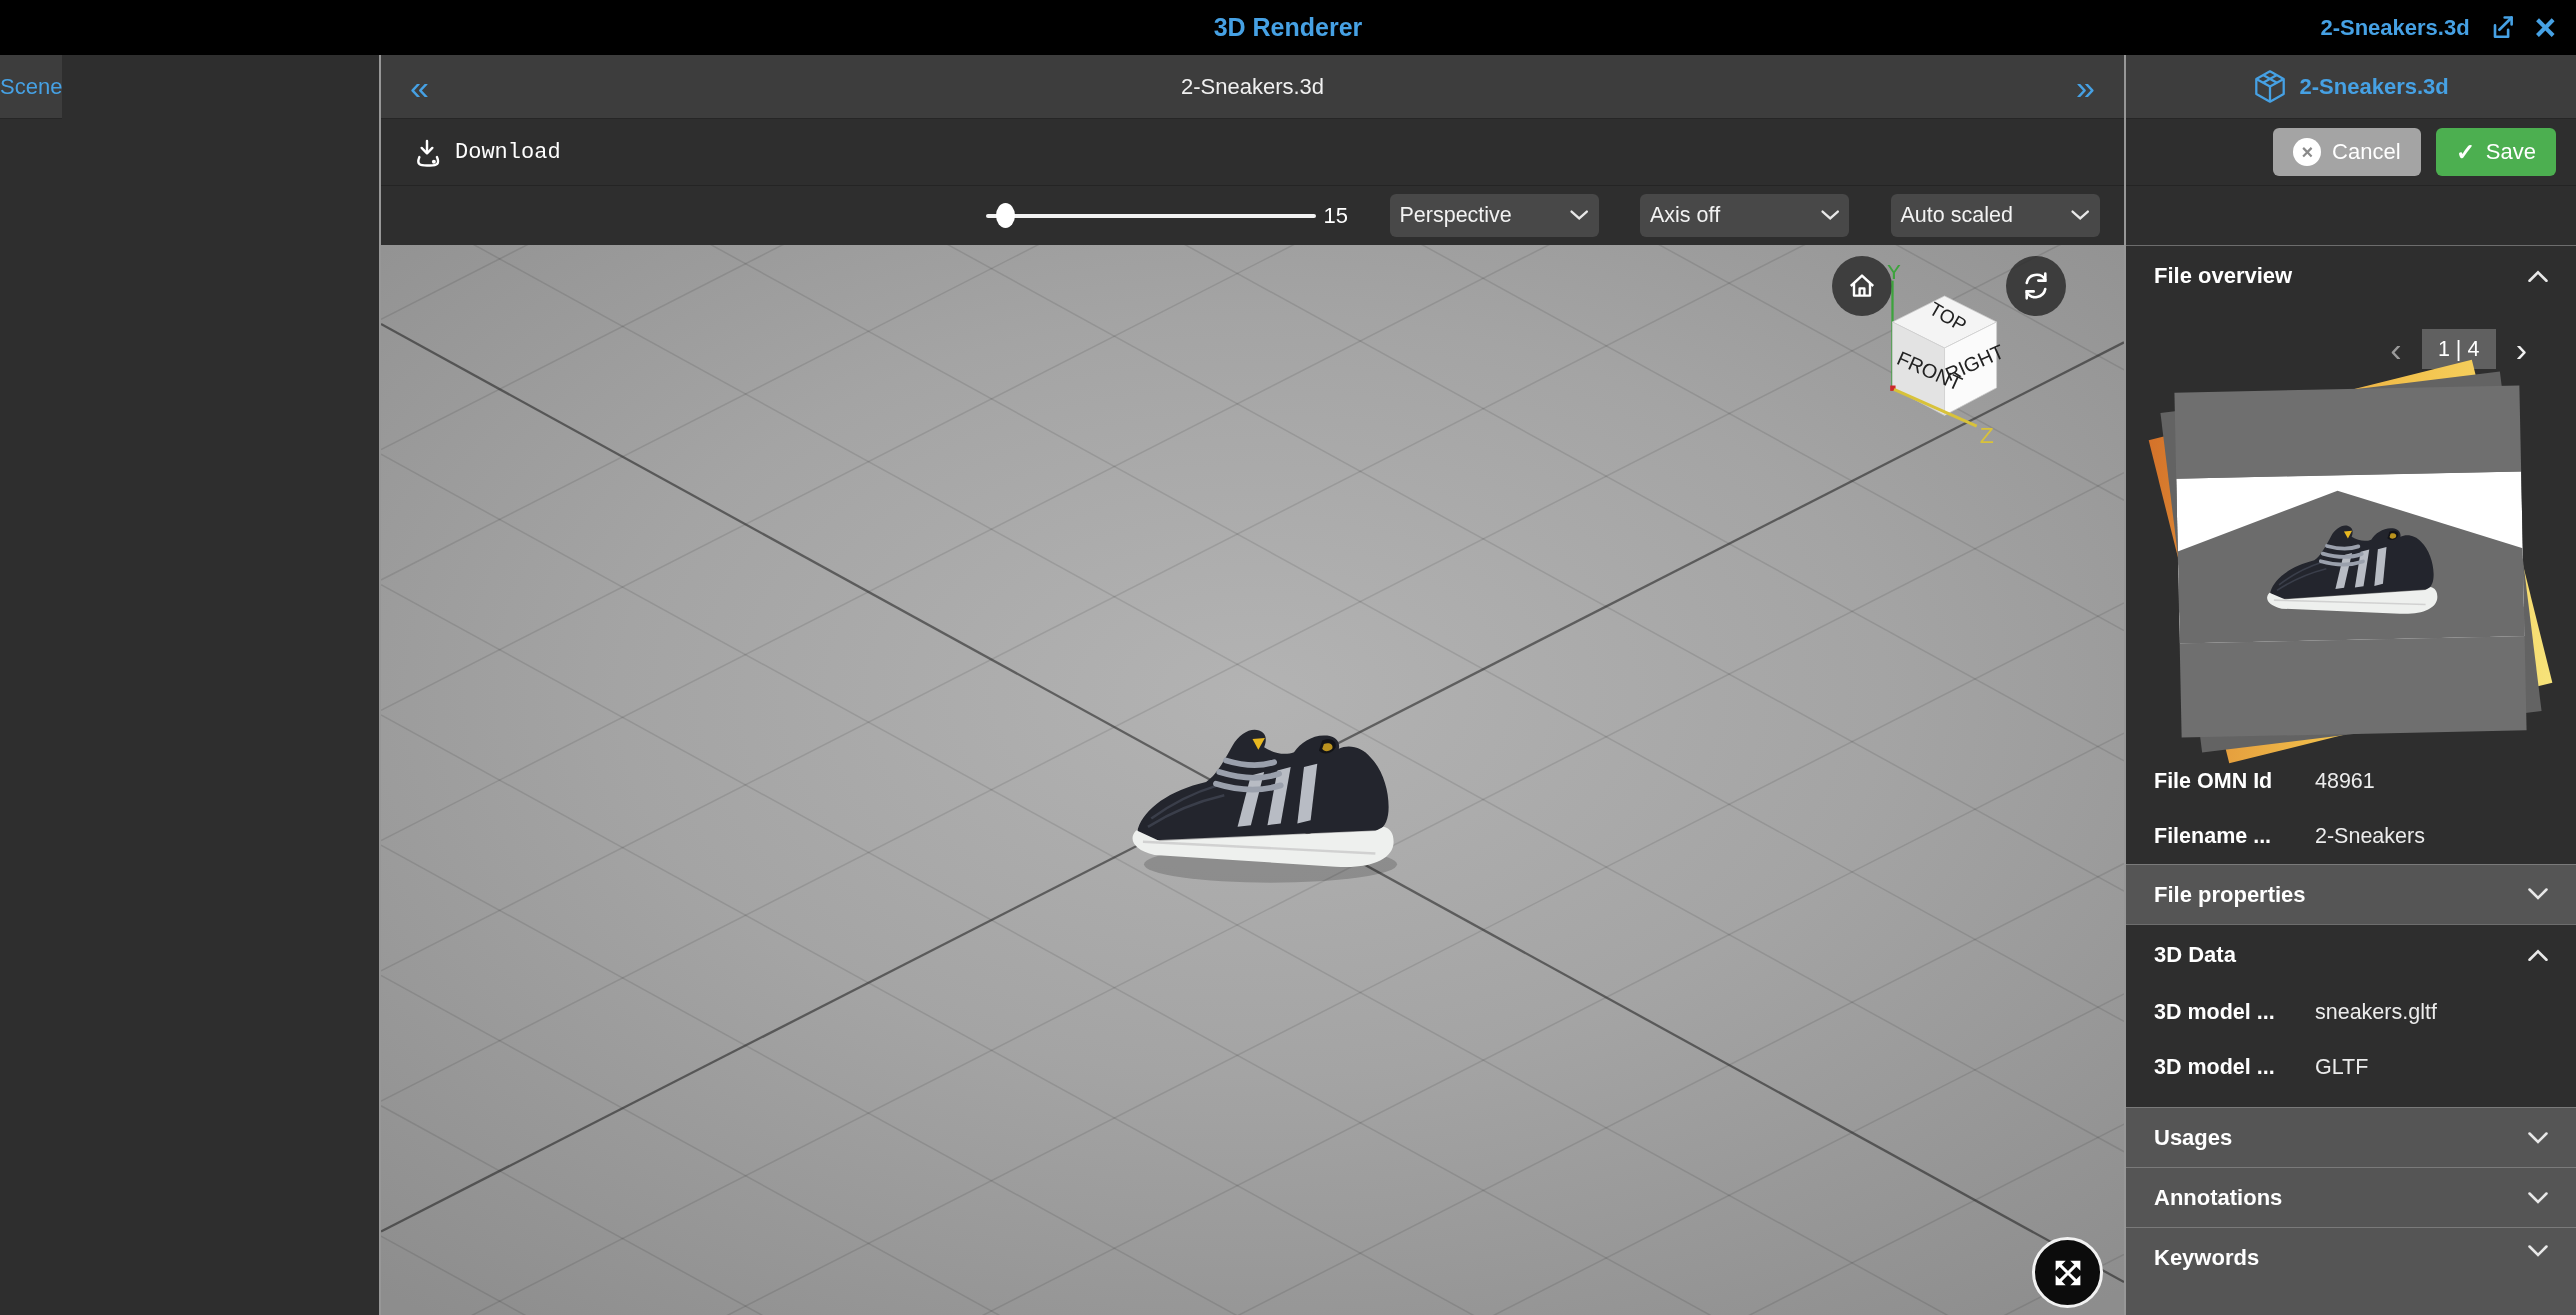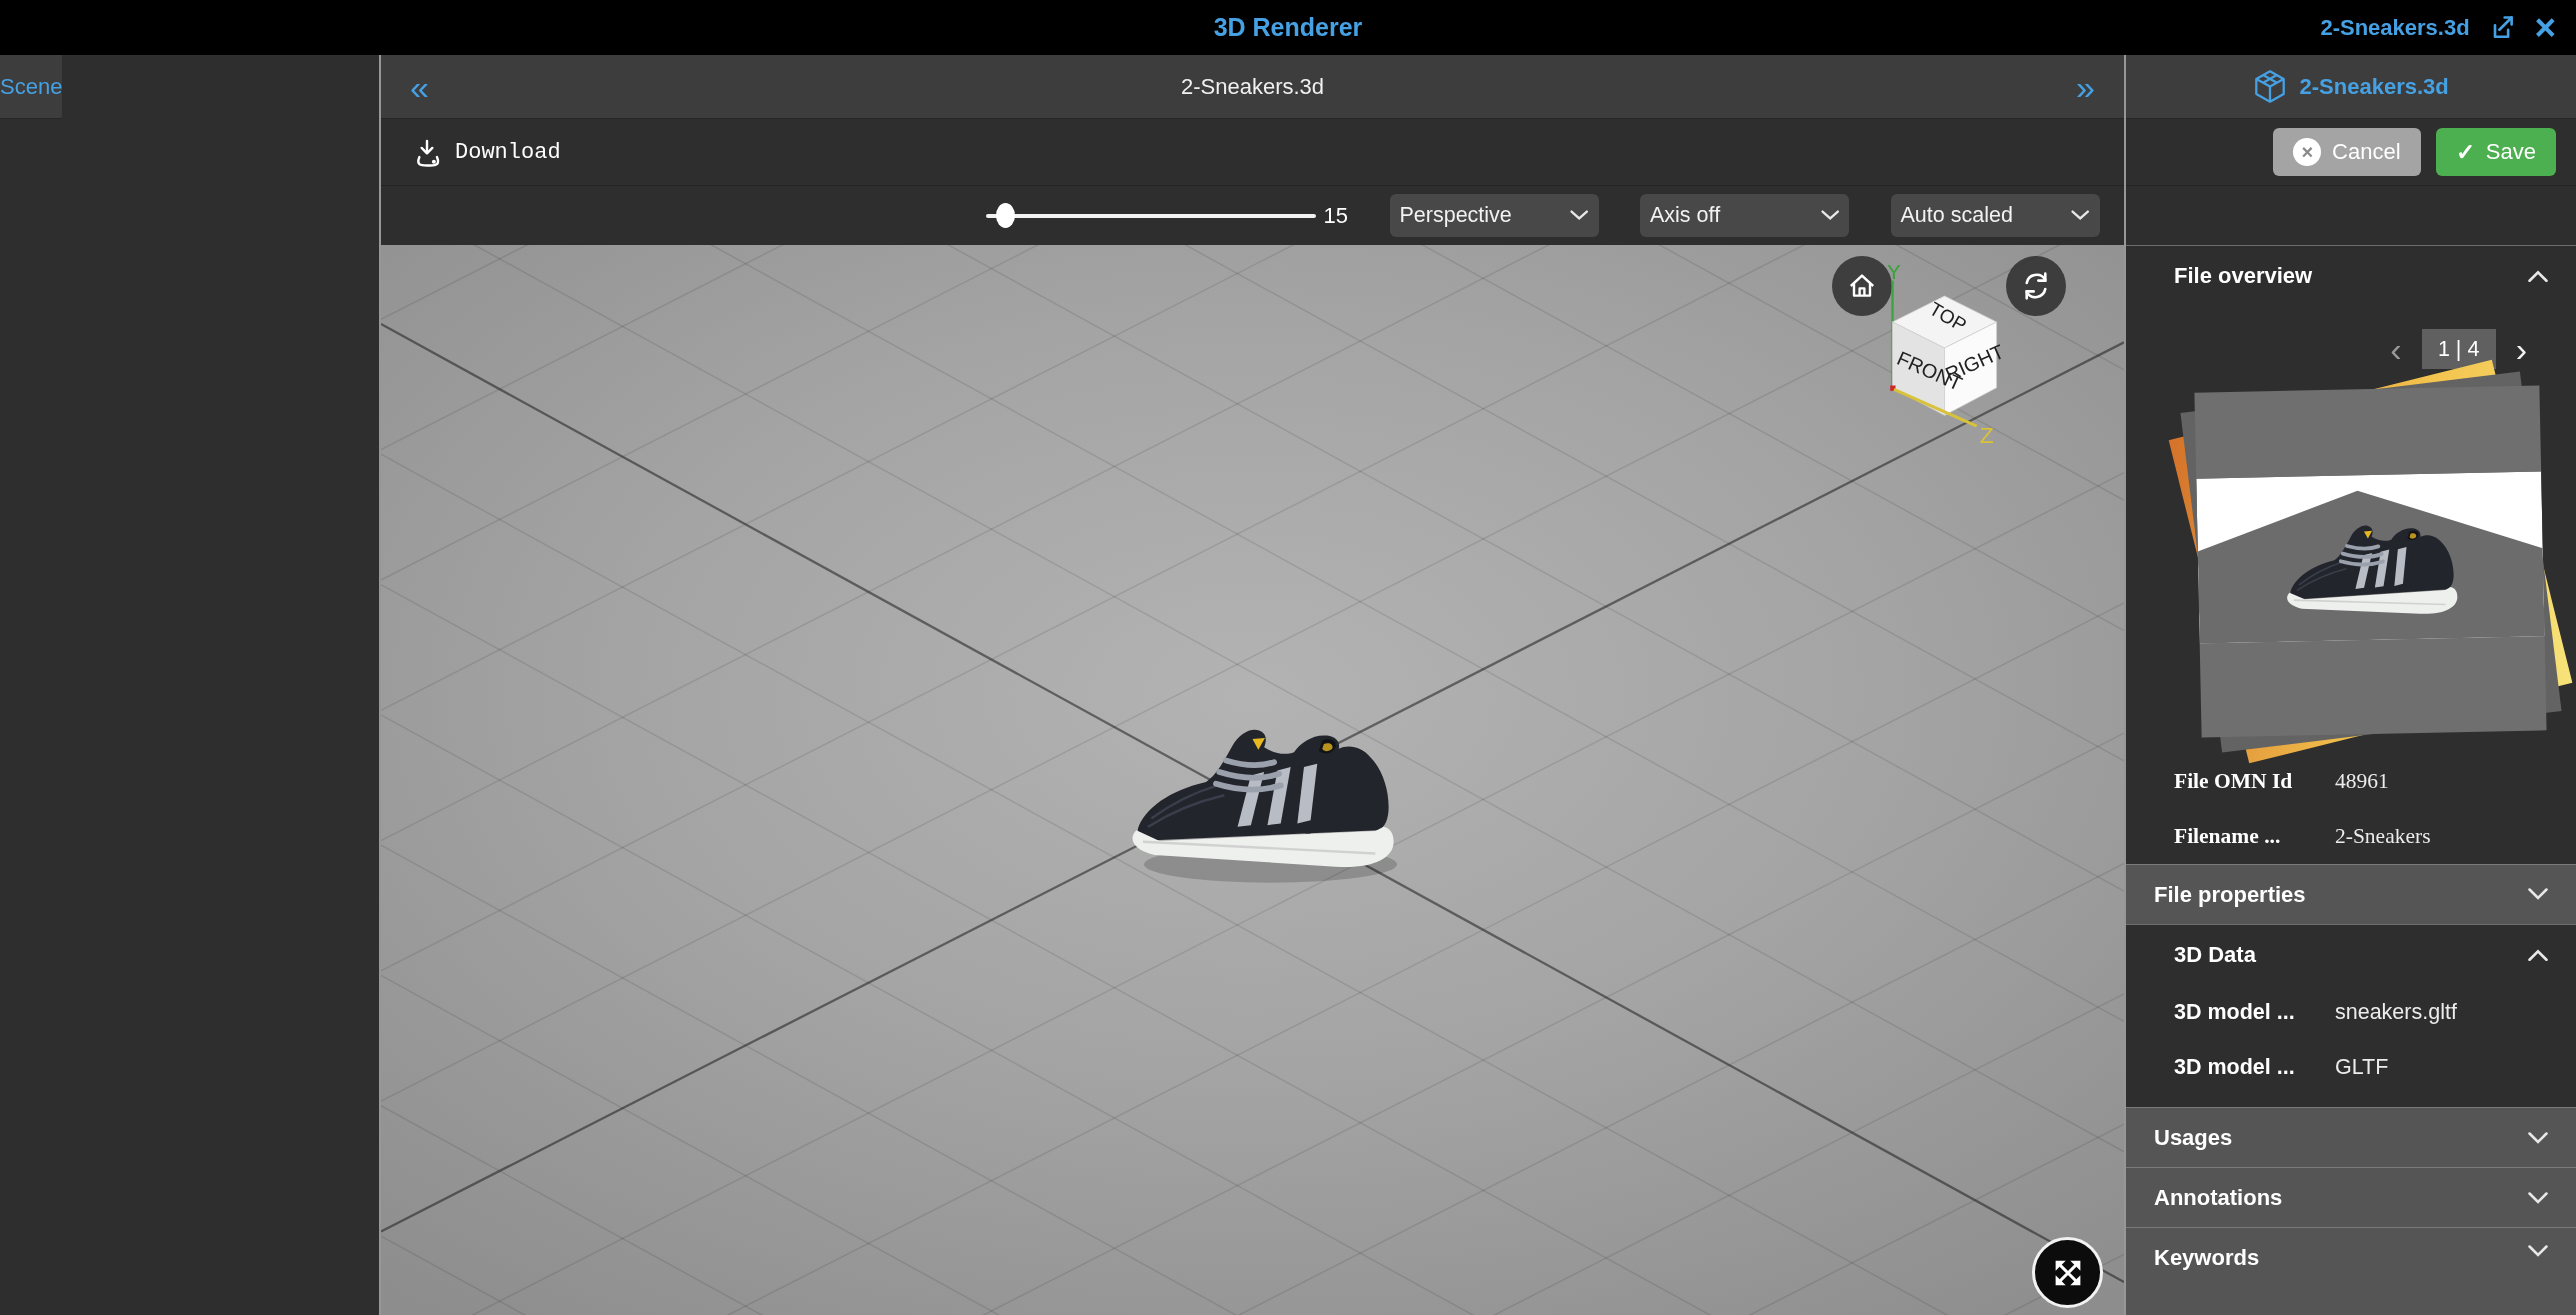--- a/index.html
+++ b/index.html
@@ -101,39 +101,39 @@
   .btn-cancel { background:#a4a4a4; }
   .btn-save   { background:#4caf50; }
   .cancel-circle { width:28px; height:28px; border-radius:50%; background:#fff; color:#8a8a8a;
     font-size:20px; font-weight:bold; display:flex; align-items:center; justify-content:center; }
   .check-glyph { font-size:23px; font-weight:bold; }
   .rp-spacer { height:59px; background:#2e2e2e; }
   .rp-scroll { flex:1; overflow:hidden; display:flex; flex-direction:column; }
 
   .sec-header { height:60px; display:flex; align-items:center; justify-content:space-between;
     padding:0 28px; color:#fff; font-size:22px; font-weight:bold; cursor:pointer; flex:0 0 auto; }
-  .sec-dark  { border-top:1.5px solid #6d6d6d; background:#2e2e2e;padding-left:20px; }
+  .sec-dark  { border-top:1.5px solid #6d6d6d; background:#2e2e2e; }
   .sec-light { border-top:1.5px solid #7a7a7a; background:#555; }
   .sec-light:last-child { flex:1; align-items:flex-start; padding-top:17px; }
 
   .pagination { display:flex; align-items:center; justify-content:flex-end; gap:20px;
     padding-right:49px; margin-top:23px; }
   .pg-arrow { font-size:34px; line-height:34px; cursor:pointer; }
   .pg-prev { color:#9a9a9a; } .pg-next { color:#f2f2f2; }
   .pg-box { min-width:74px; height:40px; background:#606060; color:#fff; font-size:21.5px;
     display:flex; align-items:center; justify-content:center; padding:0 10.7px; }
 
   .preview-stack { position:relative; width:345px; height:345px; margin:20px 0 4.6px 52px; }
   .card-orange { position:absolute; inset:6.1px; transform:rotate(-14deg);
     background:linear-gradient(115deg,#d4722a,#f3c34d 55%,#f7e37a); }
   .card-back { position:absolute; inset:1.5px; transform:rotate(-7deg); background:#636363; }
   .card-front { position:absolute; inset:0; transform:rotate(-1.2deg); background:#6f6f6f; overflow:hidden; }
   .mini-render { position:absolute; left:0; top:86px; width:345px; height:165px; }
 
-  .fields { margin-top:20px;font-family:Liberation Serif, serif; }
+  .fields { margin-top:20px; }
   .field { display:flex; align-items:center; height:55px; padding-left:28px; }
   .field-label { width:161px; color:#fff; font-size:21.5px; font-weight:bold; }
   .field-value { color:#ececec; font-size:21.5px; }
 
   svg text { font-family:"Liberation Sans", sans-serif; }
 </style>
 </head>
 <body>
 
 <svg width="0" height="0" style="position:absolute">

